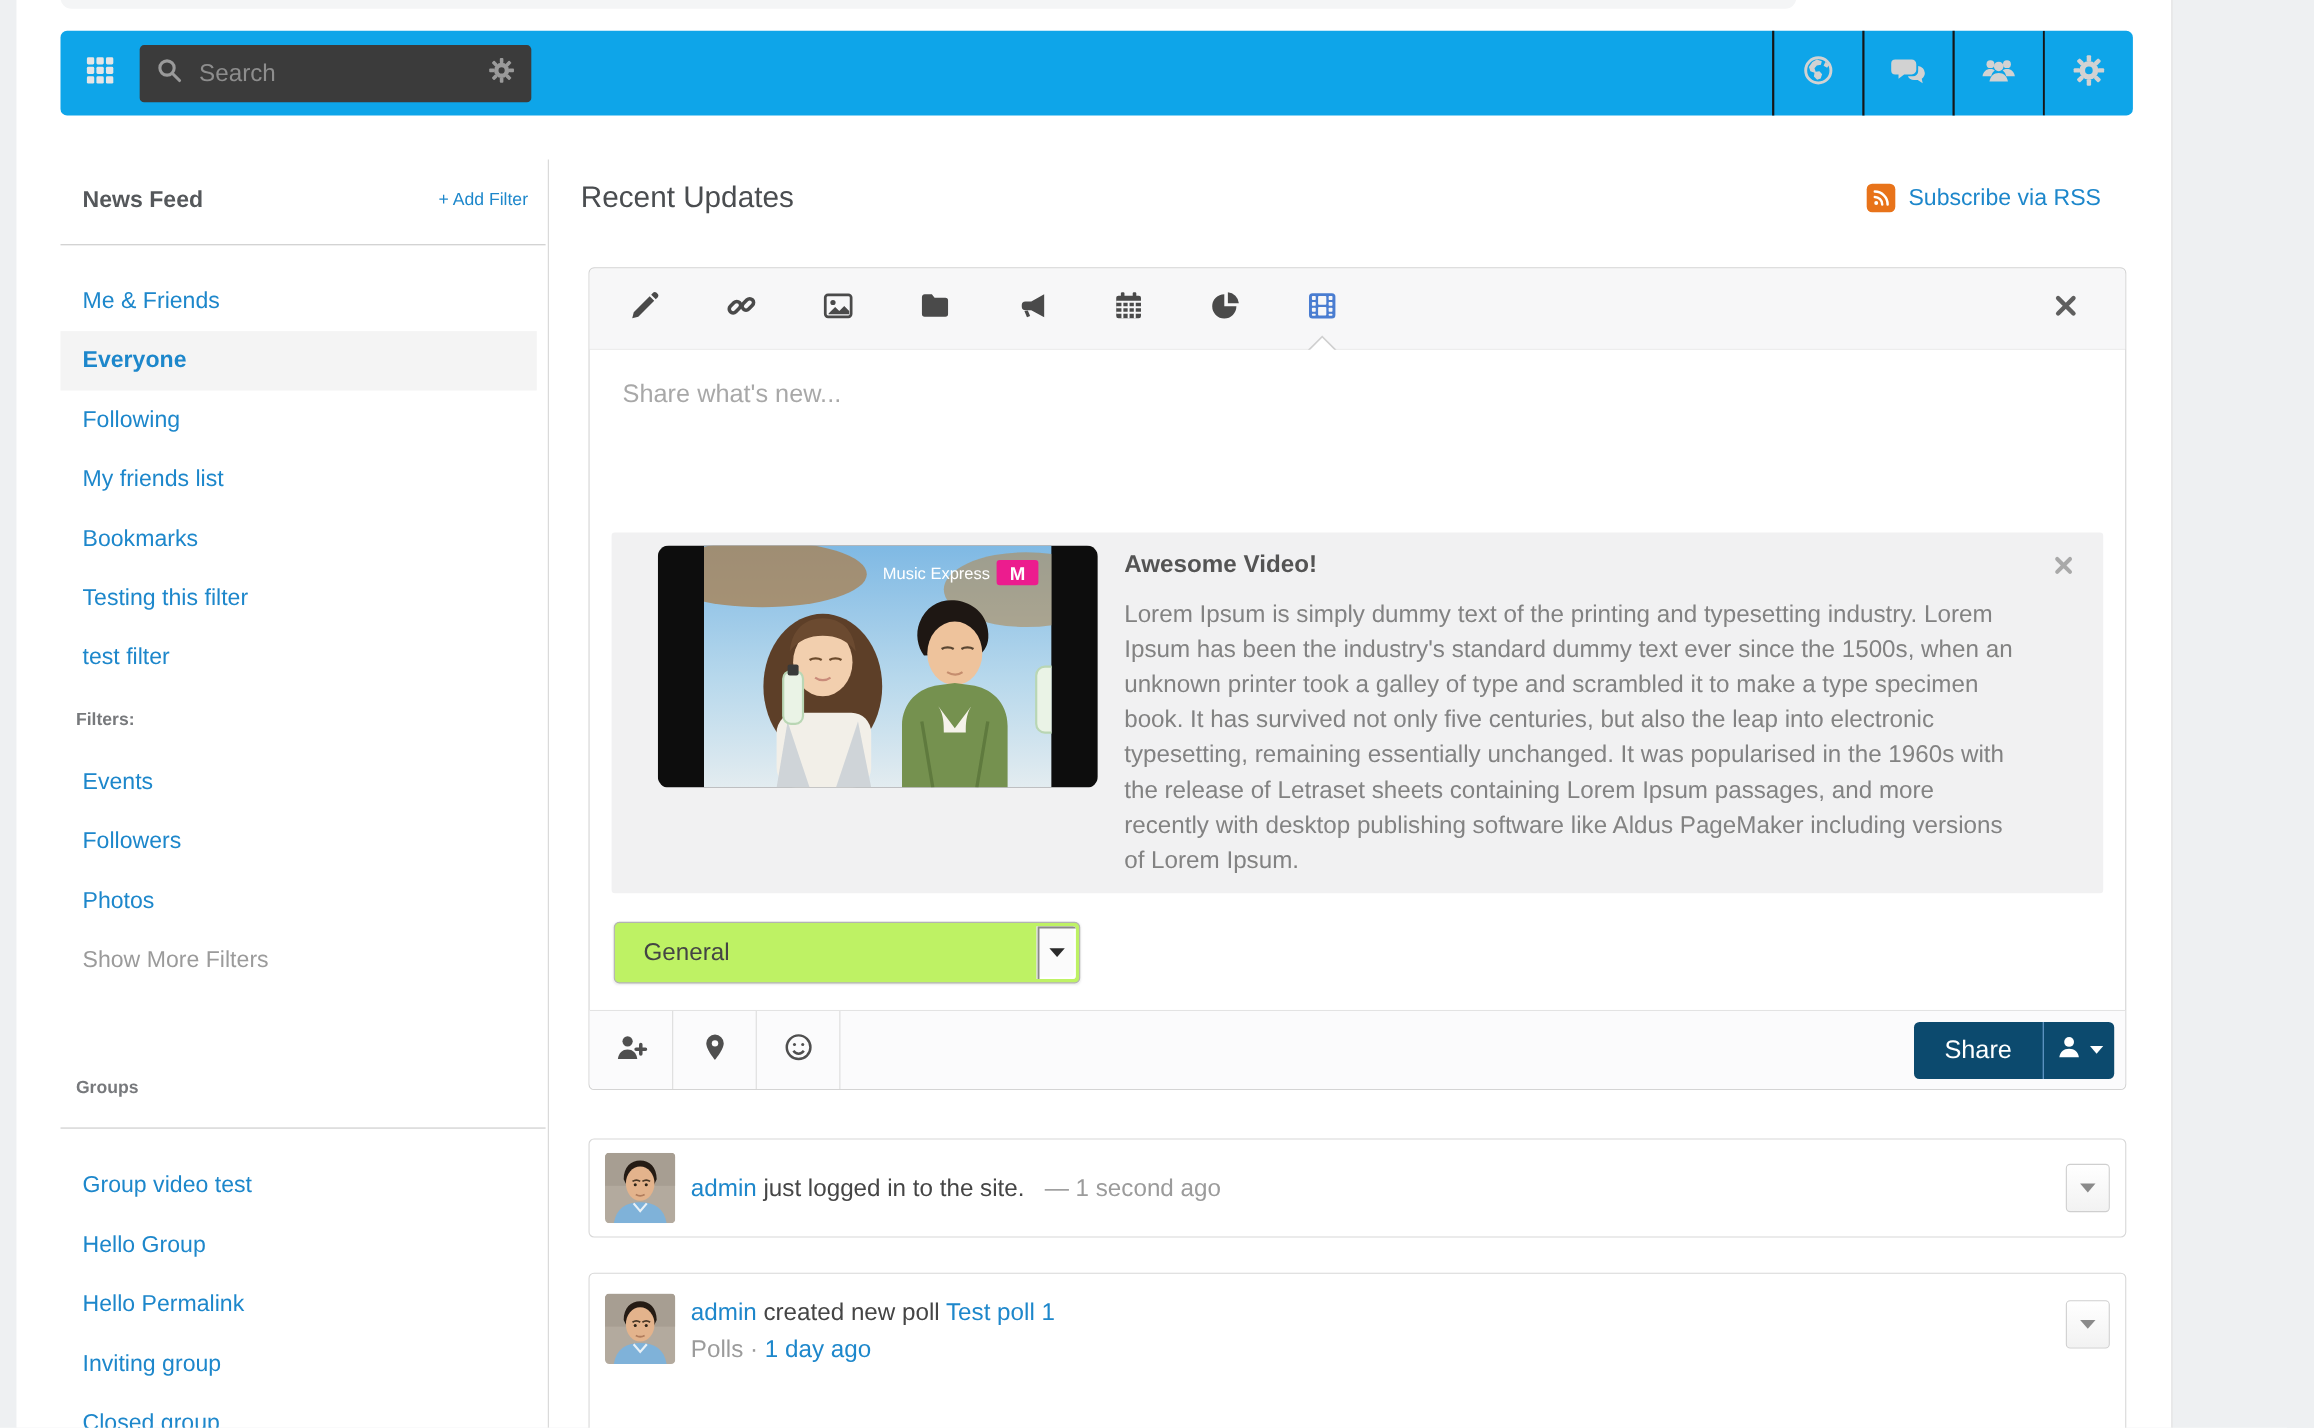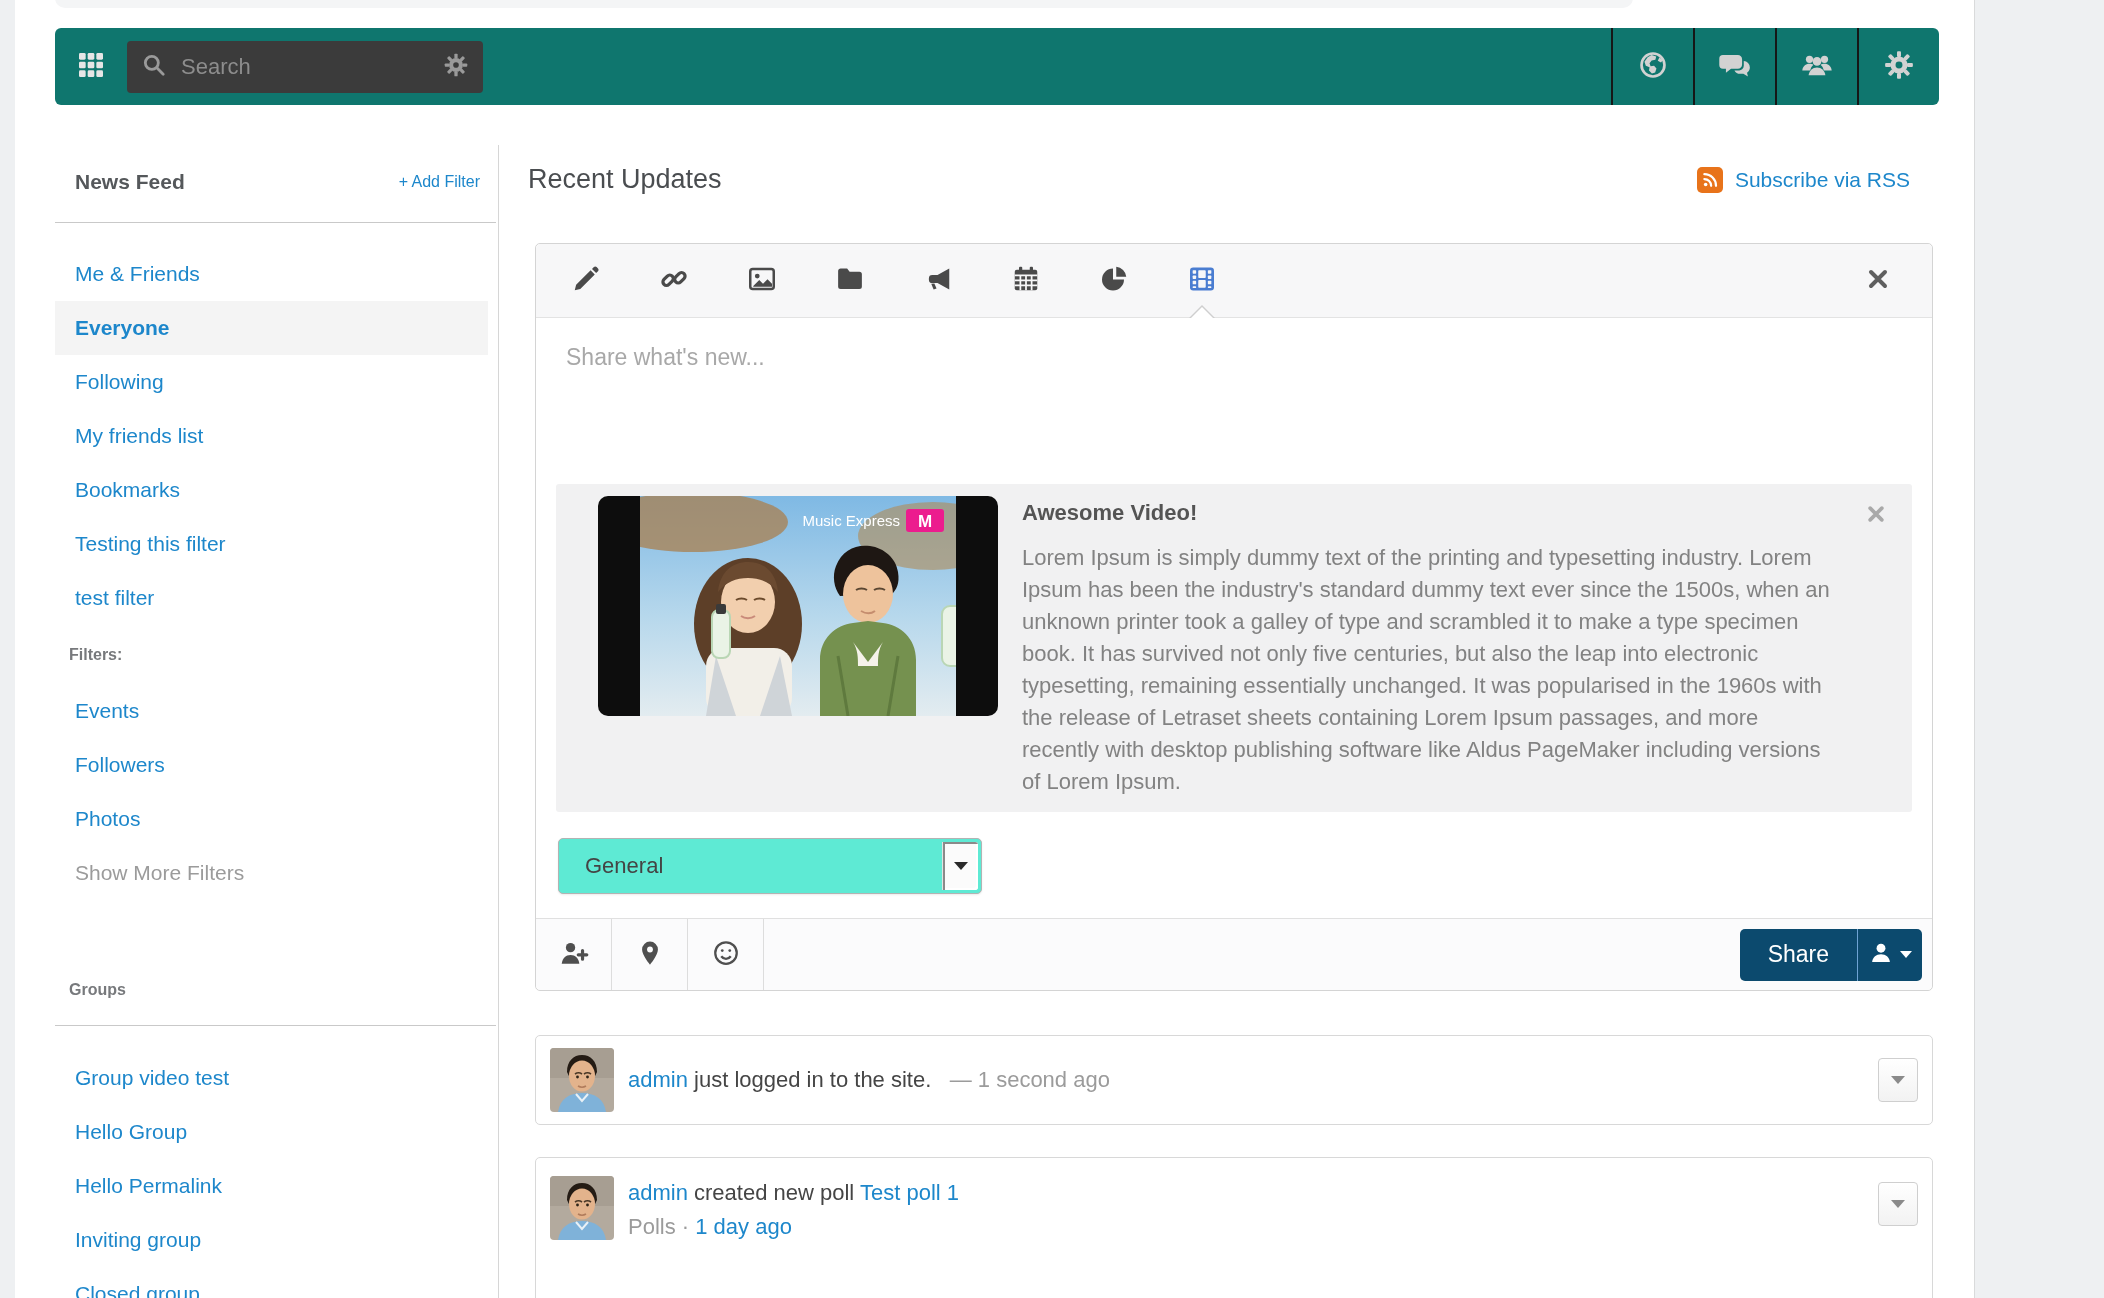--- a/index.html
+++ b/index.html
@@ -10,21 +10,21 @@
     position:relative;
     overflow:hidden;
     color:#454545;
   }
   .page { position:absolute; left:15px; top:0; width:1960px; height:1298px; background:#fff; border-right:1px solid #d9dadb; }
 
   
   .top-peek { position:absolute; left:55px; top:-14px; width:1578px; height:22px; background:#f4f5f6; border-radius:10px; }
 
   
-  .navbar { position:absolute; left:55px; top:28px; width:1884px; height:77px; background:#0f766e; border-radius:6px; display:flex; align-items:center; }
+  .navbar { position:absolute; left:55px; top:28px; width:1884px; height:77px; background:#0ea5e9; border-radius:6px; display:flex; align-items:center; }
   .grid-btn { width:72px; height:100%; display:flex; align-items:center; justify-content:center; color:#e6e6e6; cursor:pointer; }
   .searchbox { width:356px; height:52px; background:#3b3b3b; border-radius:4px; display:flex; align-items:center; padding:0 14px; color:#9a9a9a; }
   .searchbox svg { flex:none; }
   .searchbox input { flex:1; background:transparent; border:none; outline:none; font-family:"Liberation Sans",sans-serif; font-size:22px; color:#cfcfcf; margin-left:14px; min-width:0; }
   .searchbox input::placeholder { color:#8d8d8d; }
   .nav-right { margin-left:auto; display:flex; height:100%; }
   .nav-cell { width:82px; height:100%; display:flex; align-items:center; justify-content:center; border-left:2px solid #161616; color:#d2d2d2; cursor:pointer; }
   .nav-cell:last-child { border-top-right-radius:6px; border-bottom-right-radius:6px; }
 
   
@@ -60,21 +60,21 @@
   .ctoolbar .close-btn { margin-left:auto; margin-right:4px; color:#5f5f5f; cursor:pointer; display:flex; align-items:center; justify-content:center; width:40px; height:40px; }
   .notch-outer { position:absolute; left:653px; top:48px; width:0; height:0; border:13px solid transparent; border-bottom-color:#cfcfcf; }
   .notch-inner { position:absolute; left:654px; top:51px; width:0; height:0; border:12px solid transparent; border-bottom-color:#fff; }
   .ctext { min-height:150px; padding:26px 30px; font-size:23px; color:#a8a8a8; cursor:text; }
   .attachment { position:relative; margin:16px 20px; background:#f1f1f2; border-radius:3px; padding:12px 26px 14px 42px; display:flex; gap:24px; }
   .thumb { flex:none; width:400px; height:220px; }
   .atext { flex:1; padding-right:56px; }
   .atitle { font-size:22px; font-weight:bold; color:#545454; margin:4px 0 16px; }
   .adesc { font-size:22px; line-height:32px; color:#828282; }
   .aclose { position:absolute; top:20px; right:26px; color:#a9a9a9; cursor:pointer; }
-  .cat-select { margin:26px 0 0 22px; width:424px; height:56px; border:1px solid #b3b3b3; border-radius:5px; background:#5eead4; display:flex; align-items:center; box-shadow:0 1px 2px rgba(0,0,0,0.08); cursor:pointer; }
+  .cat-select { margin:26px 0 0 22px; width:424px; height:56px; border:1px solid #b3b3b3; border-radius:5px; background:#bef264; display:flex; align-items:center; box-shadow:0 1px 2px rgba(0,0,0,0.08); cursor:pointer; }
   .cat-label { flex:1; padding-left:26px; font-size:22px; color:#444; }
   .cat-arrow { width:36px; height:48px; margin:3px 3px 3px 0; background:#fbfbfb; border-left:1px solid #e2e2e2; border-radius:0 3px 3px 0; box-shadow:2px 2px 0 0 #8a8a8a inset, -2px -2px 0 0 #fff inset; display:flex; align-items:center; justify-content:center; }
   .caret { width:0; height:0; border:7px solid transparent; border-top:8px solid #2a2a2a; border-bottom:none; }
   .cbottom { margin-top:24px; height:72px; background:#fbfbfc; border-top:1px solid #e0e0e0; border-radius:0 0 5px 5px; display:flex; align-items:center; }
   .bcell { width:76px; height:100%; border-right:1px solid #ddd; display:flex; align-items:center; justify-content:center; color:#4f4f4f; cursor:pointer; }
   .share-btn { margin-left:auto; margin-right:10px; height:52px; background:#0c4a6e; border-radius:5px; display:flex; align-items:stretch; color:#fff; overflow:hidden; cursor:pointer; }
   .share-label { padding:0 28px; display:flex; align-items:center; font-size:23px; }
   .share-sep { width:1px; background:#6ea3d4; }
   .share-user { width:64px; display:flex; align-items:center; justify-content:center; gap:6px; }
   .caret-sm { width:0; height:0; border:6px solid transparent; border-top:7px solid #fff; border-bottom:none; }

